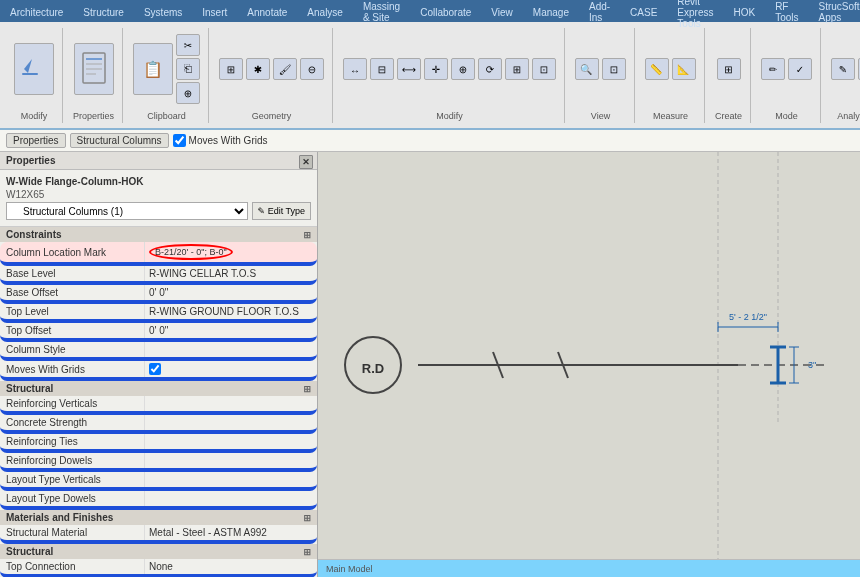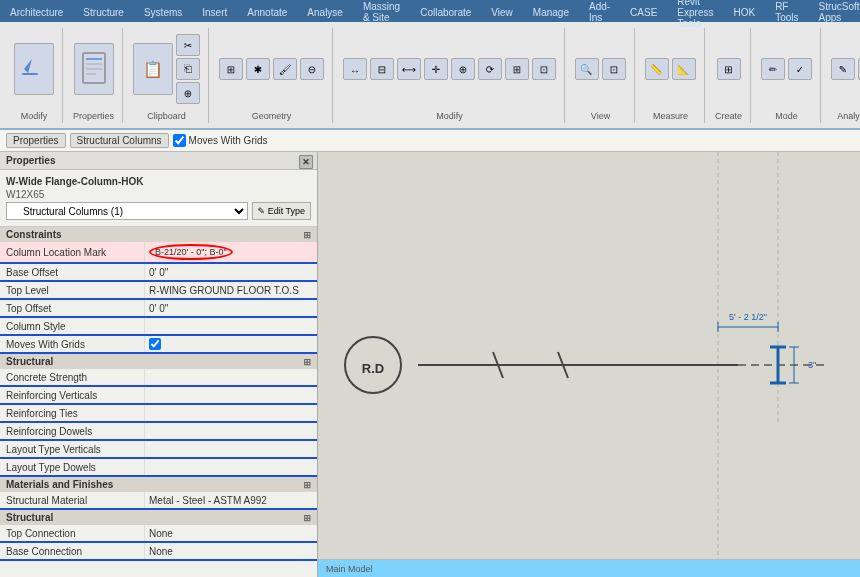--- a/index.html
+++ b/index.html
@@ -238,22 +238,23 @@
       align-items: center;
     }
 
     .prop-section-icon {
       font-size: 9px;
       color: #666;
     }
 
     .prop-row {
       display: flex;
-      border-bottom: 2px solid #1d4ed8;
+      border-bottom: 4px solid #1d4ed8;
       min-height: 18px;
+      border-radius: 7px;
     }
 
     .prop-row.highlighted {
       background: #ffe0e0;
     }
 
     .prop-label {
       width: 145px;
       min-width: 145px;
       padding: 2px 6px;
@@ -465,20 +466,24 @@
       </div>
 
       <div class="prop-row highlighted">
         <div class="prop-label">Column Location Mark</div>
         <div class="prop-value">
           <span style="border: 2px solid red; border-radius: 50%; padding: 1px 4px; font-size:9px;">B-21/20' - 0"; B-0"</span>
         </div>
       </div>
 
       <div class="prop-row">
+        <div class="prop-label">Base Level</div>
+        <div class="prop-value">R-WING CELLAR T.O.S</div>
+      </div>
+      <div class="prop-row">
         <div class="prop-label">Base Offset</div>
         <div class="prop-value">0' 0"</div>
       </div>
       <div class="prop-row">
         <div class="prop-label">Top Level</div>
         <div class="prop-value">R-WING GROUND FLOOR T.O.S</div>
       </div>
       <div class="prop-row">
         <div class="prop-label">Top Offset</div>
         <div class="prop-value">0' 0"</div>
@@ -491,25 +496,25 @@
         <div class="prop-value">
           <input type="checkbox" checked="" style="">
         </div>
       </div>
 
       <div class="prop-section-header">
         <span>Structural</span>
         <span class="prop-section-icon">⊞</span>
       </div>
       <div class="prop-row">
+        <div class="prop-label">Reinforcing Verticals</div>
+        <div class="prop-value"></div>
+      </div>
+      <div class="prop-row">
         <div class="prop-label">Concrete Strength</div>
-        <div class="prop-value"></div>
-      </div>
-      <div class="prop-row">
-        <div class="prop-label">Reinforcing Verticals</div>
         <div class="prop-value"></div>
       </div>
       <div class="prop-row">
         <div class="prop-label">Reinforcing Ties</div>
         <div class="prop-value"></div>
       </div>
       <div class="prop-row">
         <div class="prop-label">Reinforcing Dowels</div>
         <div class="prop-value"></div>
       </div>

